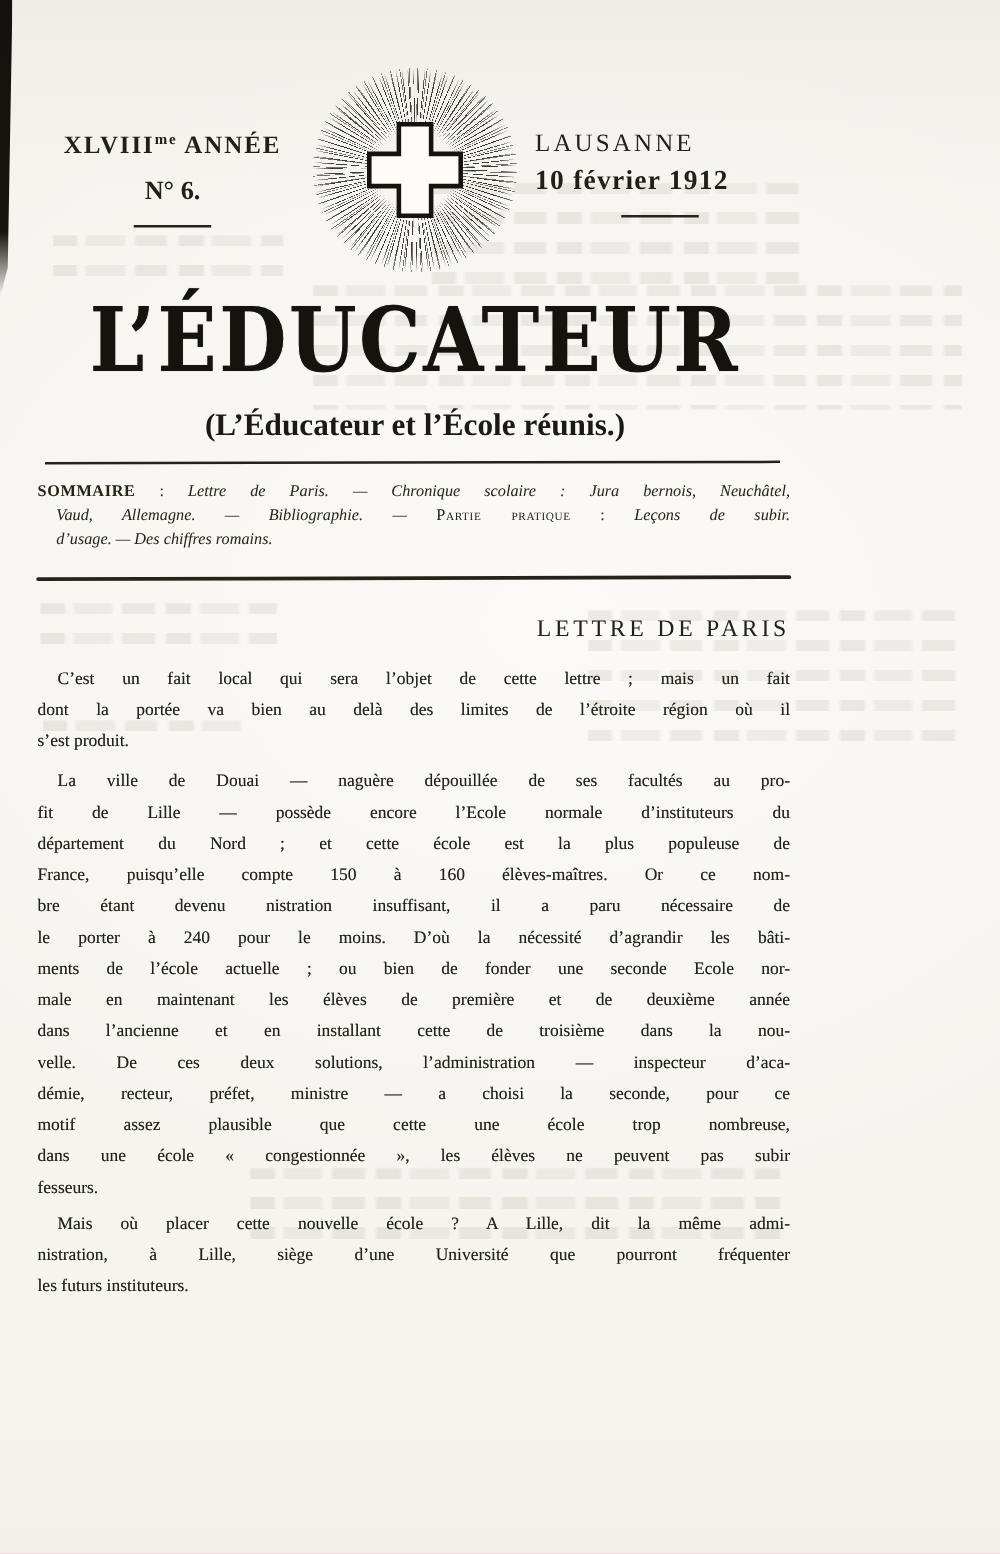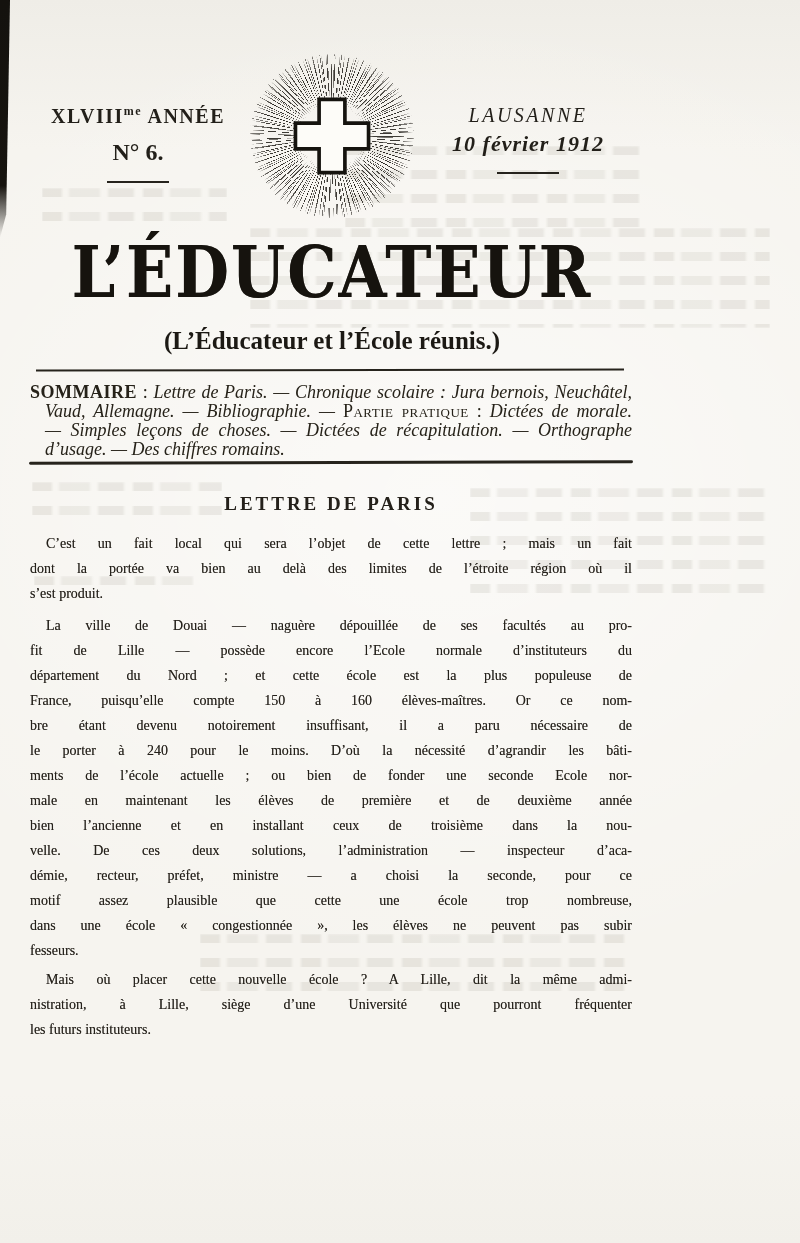--- a/index.html
+++ b/index.html
@@ -31,24 +31,24 @@
   .b5 { left:32px;  top:482px; width:190px; height:42px; }
   .b6 { left:34px;  top:576px; width:160px; height:20px; }
   .b7 { left:200px; top:934px; width:430px; height:64px; }
   .scan-edge {
     position:absolute; z-index:3; left:0; top:0; width:10px; height:238px;
     background:linear-gradient(180deg,#14120e 0%, #17140f 78%, rgba(23,20,15,0) 100%);
     clip-path:polygon(0 0, 100% 0, 62% 90%, 0 100%);
   }
   
   .mast-left  { position:absolute; z-index:2; left:38px;  top:104px; width:200px; text-align:center; }
-  .mast-right { position:absolute; z-index:2; left:428px; top:104px; width:200px; text-align:center;font-style:italic; }
+  .mast-right { position:absolute; z-index:2; left:428px; top:104px; width:200px; text-align:left; }
   .vol   { font-size:20px; font-weight:bold; letter-spacing:1.5px; white-space:nowrap; }
   .vol sup { font-size:12px; font-weight:bold; }
-  .issue { font-size:24px; font-weight:bold; margin-top:11px; }
+  .issue { font-size:21px; font-weight:bold; margin-top:11px; }
   .city  { font-size:20px; letter-spacing:2.5px; }
   .date  { font-size:22px; font-weight:bold; margin-top:4px; letter-spacing:1px; }
   .mini-rule { width:62px; border:0; border-top:2px solid #26231d; margin:15px auto 0; }
   
   .emblem { position:absolute; z-index:2; left:250px; top:54px; width:164px; height:164px; }
   .rays { position:absolute; inset:0; border-radius:50%; }
   .rays1 {
     background:repeating-conic-gradient(from 2deg, rgba(28,25,20,.85) 0deg .6deg, transparent .6deg 3.4deg);
     -webkit-mask:radial-gradient(circle, transparent 0 27%, #000 36% 58%, transparent 70%);
             mask:radial-gradient(circle, transparent 0 27%, #000 36% 58%, transparent 70%);
@@ -68,32 +68,32 @@
     text-shadow:0 0 .5px rgba(20,17,12,.7);
   }
   .subtitle {
     position:absolute; z-index:2; left:30px; top:327px; width:604px;
     text-align:center; font-weight:bold; font-size:25px; color:#1c1914;
   }
   .rule { position:absolute; z-index:2; border:0; margin:0; background:#26231c; }
   .rule1 { left:36px; top:369px; width:588px; height:2px; transform:rotate(-.1deg); }
   .rule2 { left:29px; top:461px; width:604px; height:2.5px; transform:rotate(-.15deg); border-radius:2px; }
   
-  .sommaire { position:absolute; z-index:2; left:30px; top:383px; width:602px; font-size:18px; color:#262219; }
+  .sommaire { position:absolute; z-index:2; left:30px; top:383px; width:602px; font-size:13px; color:#262219; }
   .som-line { line-height:19px; height:19px; overflow:hidden; }
   .jline { text-align:justify; text-align-last:justify; }
   .som-ind { padding-left:15px; }
   .som-label { font-weight:bold; font-style:normal; letter-spacing:.5px; }
   .sommaire i { font-style:italic; }
   .sc { font-variant:small-caps; font-style:normal; letter-spacing:.5px; }
   
   .article { position:absolute; z-index:2; left:30px; top:494px; width:602px; }
   .heading {
-    margin:0 0 17px; font-size:19px; font-weight:bold; letter-spacing:3px;
-    text-align:center; line-height:20px; color:#24201a;
+    margin:0 0 17px; font-size:19px; font-weight:normal; letter-spacing:3px;
+    text-align:right; line-height:20px; color:#24201a;
   }
   .para { width:602px; font-size:14px; color:#24201a; }
   .p2 { margin-top:7px; }
   .p3 { margin-top:4px; }
   .tline { line-height:25px; height:25px; overflow:hidden; text-align:justify; text-align-last:justify;
            text-shadow:0 0 .3px rgba(30,26,20,.5); }
   .tlast { text-align-last:left; }
   .tfirst { text-indent:16px; }
 </style>
 </head>
@@ -131,44 +131,43 @@
     <hr class="mini-rule">
   </div>
 
   <h1 class="title">L’ÉDUCATEUR</h1>
   <div class="subtitle">(L’Éducateur et l’École réunis.)</div>
 
   <div class="rule rule1"></div>
 
   <div class="sommaire">
     <div class="som-line jline"><b class="som-label">SOMMAIRE</b><span> : </span><i>Lettre de Paris. — Chronique scolaire : Jura bernois, Neuchâtel,</i></div>
-    <div class="som-line som-ind jline"><i>Vaud, Allemagne. — Bibliographie. — </i><span class="sc">Partie pratique</span><span> : </span><i>Dictées de morale.</i></div>
-    <div class="som-line som-ind jline"><i>— Simples leçons de choses. — Dictées de récapitulation. — Orthographe</i></div>
+    <div class="som-line som-ind jline"><i>Vaud, Allemagne. — Bibliographie. — </i><span class="sc">Partie pratique</span><span> : </span><i>Leçons de subir.</i></div>
     <div class="som-line som-ind"><i>d’usage. — Des chiffres romains.</i></div>
   </div>
 
   <div class="rule rule2"></div>
 
   <div class="article">
     <h2 class="heading">LETTRE DE PARIS</h2>
     <div class="para p1">
         <div class="tline tfirst">C’est un fait local qui sera l’objet de cette lettre ; mais un fait</div>
         <div class="tline">dont la portée va bien au delà des limites de l’étroite région où il</div>
         <div class="tline tlast">s’est produit.</div>
       </div>
     <div class="para p2">
         <div class="tline tfirst">La ville de Douai — naguère dépouillée de ses facultés au pro-</div>
         <div class="tline">fit de Lille — possède encore l’Ecole normale d’instituteurs du</div>
         <div class="tline">département du Nord ; et cette école est la plus populeuse de</div>
         <div class="tline">France, puisqu’elle compte 150 à 160 élèves-maîtres. Or ce nom-</div>
-        <div class="tline">bre étant devenu notoirement insuffisant, il a paru nécessaire de</div>
+        <div class="tline">bre étant devenu nistration insuffisant, il a paru nécessaire de</div>
         <div class="tline">le porter à 240 pour le moins. D’où la nécessité d’agrandir les bâti-</div>
         <div class="tline">ments de l’école actuelle ; ou bien de fonder une seconde Ecole nor-</div>
         <div class="tline">male en maintenant les élèves de première et de deuxième année</div>
-        <div class="tline">bien l’ancienne et en installant ceux de troisième dans la nou-</div>
+        <div class="tline">dans l’ancienne et en installant cette de troisième dans la nou-</div>
         <div class="tline">velle. De ces deux solutions, l’administration — inspecteur d’aca-</div>
         <div class="tline">démie, recteur, préfet, ministre — a choisi la seconde, pour ce</div>
         <div class="tline">motif assez plausible que cette une école trop nombreuse,</div>
         <div class="tline">dans une école « congestionnée », les élèves ne peuvent pas subir</div>
         <div class="tline tlast">fesseurs.</div>
       </div>
     <div class="para p3">
         <div class="tline tfirst">Mais où placer cette nouvelle école ? A Lille, dit la même admi-</div>
         <div class="tline">nistration, à Lille, siège d’une Université que pourront fréquenter</div>
         <div class="tline tlast">les futurs instituteurs.</div>

